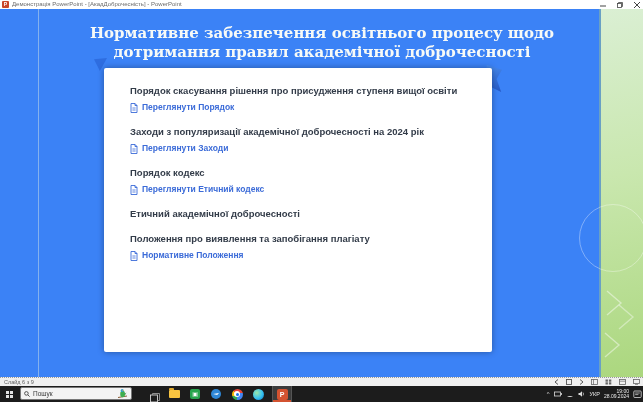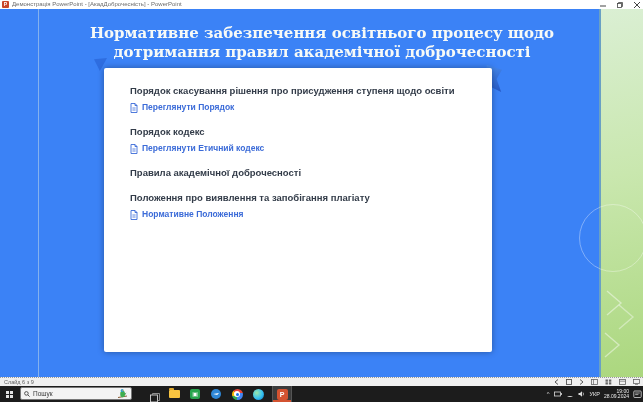--- a/index.html
+++ b/index.html
@@ -112,51 +112,63 @@
   <div class="slide">
     <div class="left-line"></div>
     <div class="slide-title">Нормативне забезпечення освітнього процесу щодо дотримання правил академічної доброчесності</div>
 
     <div class="accent-left"></div>
     <div class="accent-right"></div>
 
     <div class="content-card">
       <div class="doc-list">
   <div class="doc-item">
-    <div class="doc-heading">Порядок скасування рішення про присудження ступеня щодо освіти</div>
+    <div class="doc-heading">Порядок скасування рішення про присудження ступеня вищої освіти</div>
     <div class="doc-link">
       <svg width="8" height="10" viewBox="0 0 8 10">
         <path d="M1,0.5 H5 L7,2.5 V9.5 H1 Z" fill="none" stroke="#3b6bd8" stroke-width="0.9"></path>
         <polyline points="5,0.5 5,2.5 7,2.5" fill="none" stroke="#3b6bd8" stroke-width="0.9"></polyline>
         <line x1="2.4" y1="5" x2="5.6" y2="5" stroke="#3b6bd8" stroke-width="0.8"></line>
         <line x1="2.4" y1="7" x2="5.6" y2="7" stroke="#3b6bd8" stroke-width="0.8"></line>
       </svg>
       <span>Переглянути Порядок</span>
     </div>
   </div>
 
   <div class="doc-item">
   </div>
 
+  <div class="doc-item">
+    <div class="doc-heading">Заходи з популяризації академічної доброчесності на 2024 рік</div>
+    <div class="doc-link">
+      <svg width="8" height="10" viewBox="0 0 8 10">
+        <path d="M1,0.5 H5 L7,2.5 V9.5 H1 Z" fill="none" stroke="#3b6bd8" stroke-width="0.9"></path>
+        <polyline points="5,0.5 5,2.5 7,2.5" fill="none" stroke="#3b6bd8" stroke-width="0.9"></polyline>
+        <line x1="2.4" y1="5" x2="5.6" y2="5" stroke="#3b6bd8" stroke-width="0.8"></line>
+        <line x1="2.4" y1="7" x2="5.6" y2="7" stroke="#3b6bd8" stroke-width="0.8"></line>
+      </svg>
+      <span>Переглянути Заходи</span>
+    </div>
+  </div>
 
   <div class="doc-item">
     <div class="doc-heading">Порядок кодекс</div>
     <div class="doc-link">
       <svg width="8" height="10" viewBox="0 0 8 10">
         <path d="M1,0.5 H5 L7,2.5 V9.5 H1 Z" fill="none" stroke="#3b6bd8" stroke-width="0.9"></path>
         <polyline points="5,0.5 5,2.5 7,2.5" fill="none" stroke="#3b6bd8" stroke-width="0.9"></polyline>
         <line x1="2.4" y1="5" x2="5.6" y2="5" stroke="#3b6bd8" stroke-width="0.8"></line>
         <line x1="2.4" y1="7" x2="5.6" y2="7" stroke="#3b6bd8" stroke-width="0.8"></line>
       </svg>
       <span>Переглянути Етичний кодекс</span>
     </div>
   </div>
 
   <div class="doc-item">
-    <div class="doc-heading">Правила академічної доброчесності</div>
+    <div class="doc-heading">Етичний академічної доброчесності</div>
   </div>
 
   <div class="doc-item">
     <div class="doc-heading">Положення про виявлення та запобігання плагіату</div>
     <div class="doc-link">
       <svg width="8" height="10" viewBox="0 0 8 10">
         <path d="M1,0.5 H5 L7,2.5 V9.5 H1 Z" fill="none" stroke="#3b6bd8" stroke-width="0.9"></path>
         <polyline points="5,0.5 5,2.5 7,2.5" fill="none" stroke="#3b6bd8" stroke-width="0.9"></polyline>
         <line x1="2.4" y1="5" x2="5.6" y2="5" stroke="#3b6bd8" stroke-width="0.8"></line>
         <line x1="2.4" y1="7" x2="5.6" y2="7" stroke="#3b6bd8" stroke-width="0.8"></line>

